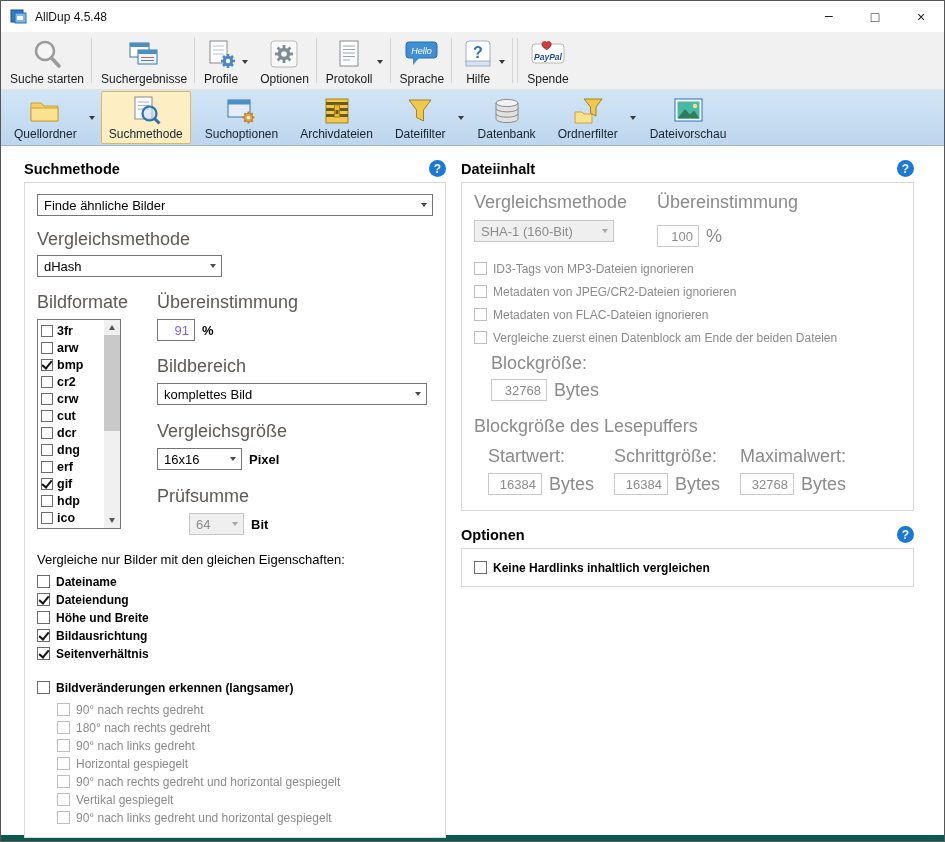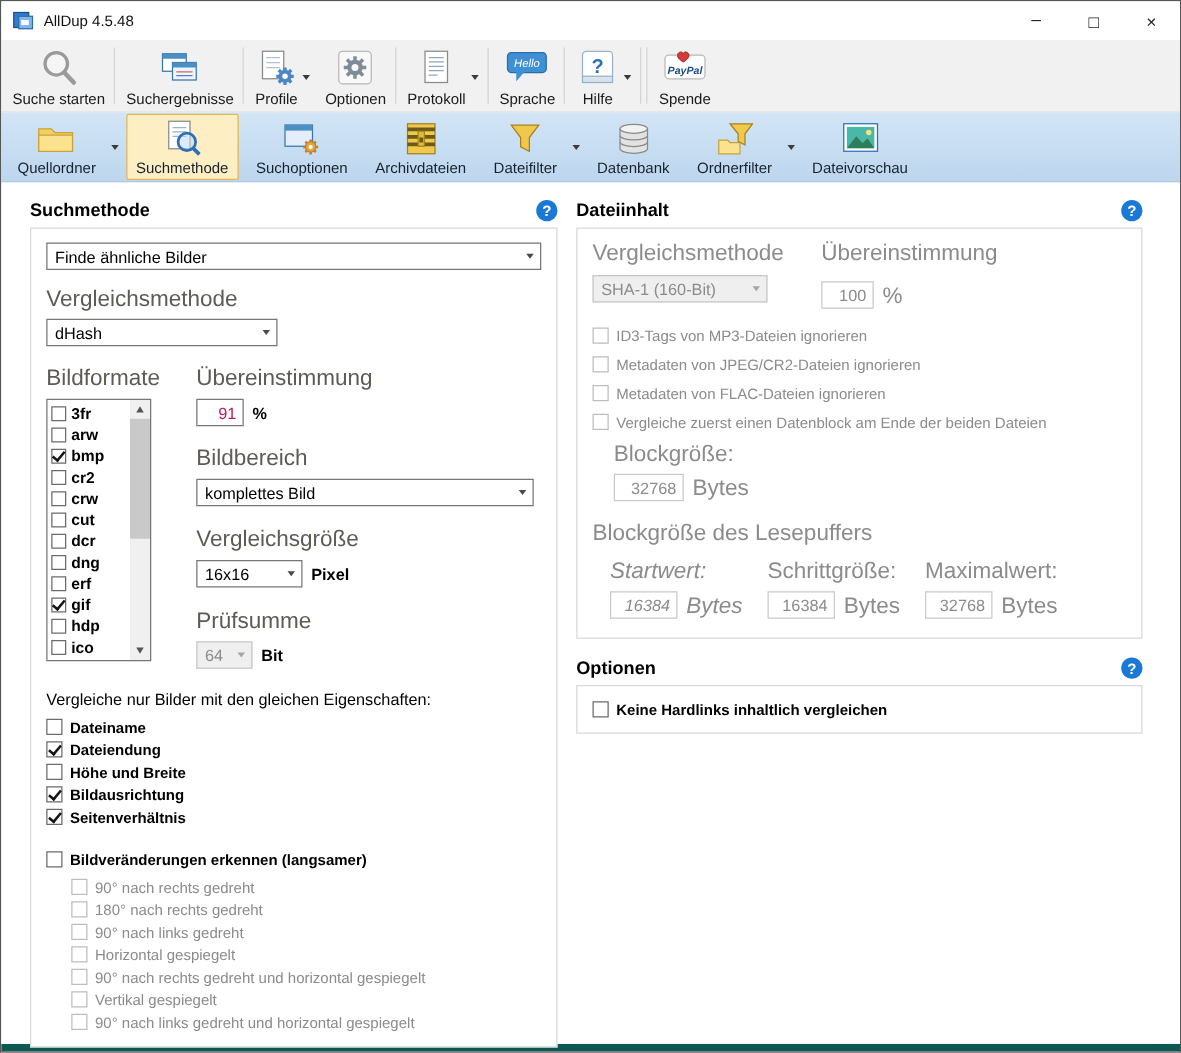--- a/index.html
+++ b/index.html
@@ -54,21 +54,21 @@
   .lbl.dis { color:#8b8b8b; }
   .row { display:flex; align-items:center; gap:7px; }
 
   .select { height:22px; border:1px solid #767676; background:#fff; display:flex; align-items:center;
             justify-content:space-between; font-size:13px; color:#000; padding-left:6px; }
   .sel-btn { width:17px; height:100%; display:flex; align-items:center; justify-content:center; }
   .select .caret { margin:0; border-top-color:#4a4a4a; }
   .select.dis { background:#efefef; border-color:#c6c6c6; color:#8b8b8b; }
   .select.dis .caret { border-top-color:#a6a6a6; }
 
-  .input { height:22px; border:1px solid #767676; background:#fff; font-size:13px; color:#be185d;
+  .input { height:22px; border:1px solid #767676; background:#fff; font-size:13px; color:#8b5cf6;
            display:flex; align-items:center; justify-content:flex-end; padding:0 5px; }
   .input.dis { border-color:#c9c9c9; color:#8b8b8b; }
 
   .checkrow { display:flex; align-items:center; gap:6px; font-size:12px; color:#000; font-weight:bold;
               height:15px; }
   .checkrow.dis { color:#8b8b8b; font-weight:normal; }
   .cb { width:13px; height:13px; border:1px solid #6b6b6b; background:#fff; position:relative; flex:0 0 auto; }
   .cb.dis { border-color:#bdbdbd; }
   .cb.checked::after { content:""; position:absolute; left:3px; top:0px; width:4px; height:8px;
                        border-right:2px solid #141414; border-bottom:2px solid #141414; transform:rotate(40deg); }
@@ -488,21 +488,21 @@
               <div class="select" style="width:85px;">
                 <span>16x16</span>
                 <span class="sel-btn">
                     <span class="caret"></span>
                   </span>
               </div>
               <span style="font-weight:bold;">Pixel</span>
             </div>
             <div class="lbl" style="margin-top:16px;">Prüfsumme</div>
             <div class="row" style="margin-top:6px;">
-              <div class="select dis" style="width:45px;">
+              <div class="select dis" style="width:55px;margin-left:32px;">
                 <span>64</span>
                 <span class="sel-btn">
                     <span class="caret"></span>
                   </span>
               </div>
               <span style="font-weight:bold;">Bit</span>
             </div>
           </div>
         </div>
 
@@ -616,21 +616,21 @@
           <div style="margin:8px 0 0 17px;">
             <div class="lbl dis">Blockgröße:</div>
             <div class="row" style="margin-top:5px;">
               <div class="input dis" style="width:56px;">32768</div>
               <span class="lbl dis">Bytes</span>
             </div>
           </div>
 
           <div class="lbl dis" style="margin-top:15px;">Blockgröße des Lesepuffers</div>
           <div style="display:flex;margin:9px 0 0 14px;">
-            <div style="width:126px;font-style:italic;">
+            <div style="width:126px;">
               <div class="lbl dis">Startwert:</div>
               <div class="row" style="margin-top:6px;">
                 <div class="input dis" style="width:54px;">16384</div>
                 <span class="lbl dis">Bytes</span>
               </div>
             </div>
             <div style="width:126px;">
               <div class="lbl dis">Schrittgröße:</div>
               <div class="row" style="margin-top:6px;">
                 <div class="input dis" style="width:54px;">16384</div>

